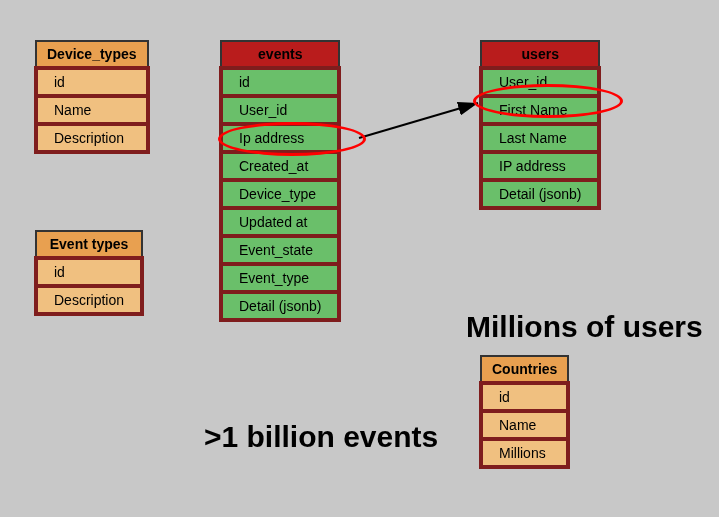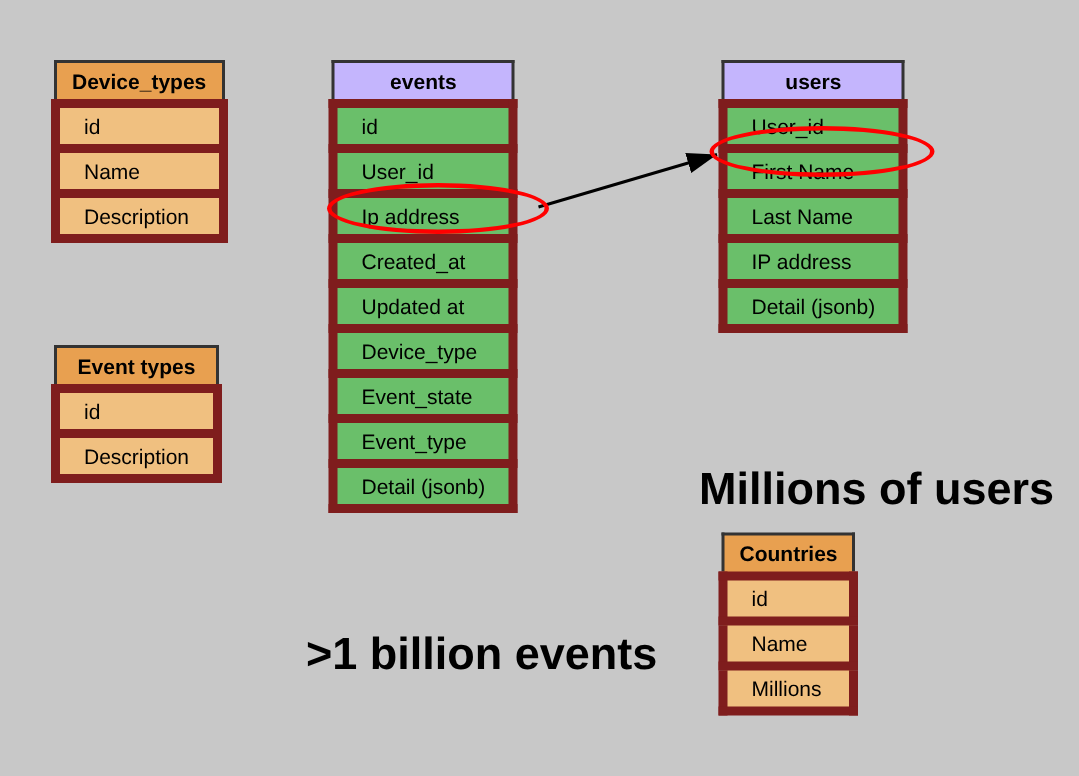--- a/index.html
+++ b/index.html
@@ -32,27 +32,27 @@
       color: #000;
       font-weight: bold;
       text-align: center;
       padding: 4px 10px;
       border: 1px solid #333;
     }
 
     .db-table td {
       background: #f0c080;
       padding: 4px 16px;
-      border: 6px solid #7f1d1d;
+      border: 4px solid #7f1d1d;
       color: #000;
       white-space: nowrap;
     }
 
     .db-table.green th {
-      background: #c4b5fd;
+      background: #b91c1c;
       color: #000;
       font-weight: bold;
     }
 
     .db-table.green td {
       background: #6abf6a;
       color: #000;
     }
 
     
@@ -127,24 +127,24 @@
     <tr>
           <td>User_id</td>
         </tr>
     <tr>
           <td>Ip address</td>
         </tr>
     <tr>
           <td>Created_at</td>
         </tr>
     <tr>
+          <td>Device_type</td>
+        </tr>
+    <tr>
           <td>Updated at</td>
-        </tr>
-    <tr>
-          <td>Device_type</td>
         </tr>
     <tr>
           <td>Event_state</td>
         </tr>
     <tr>
           <td>Event_type</td>
         </tr>
     <tr>
           <td>Detail (jsonb)</td>
         </tr>

